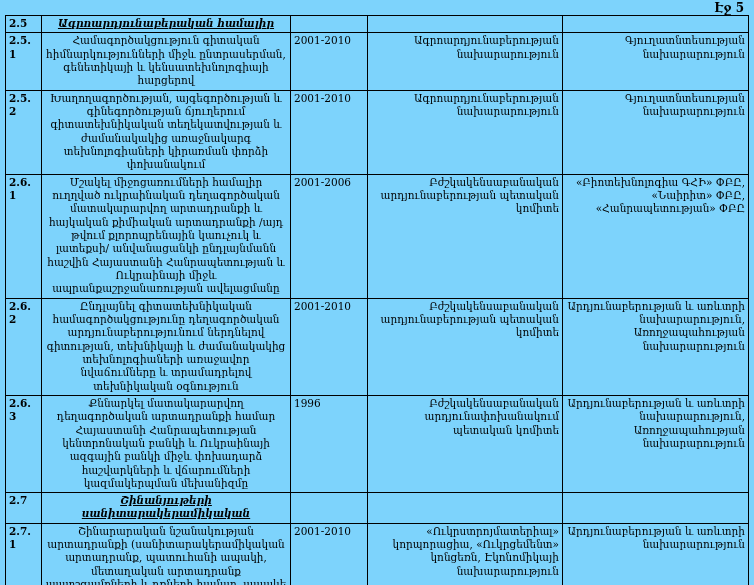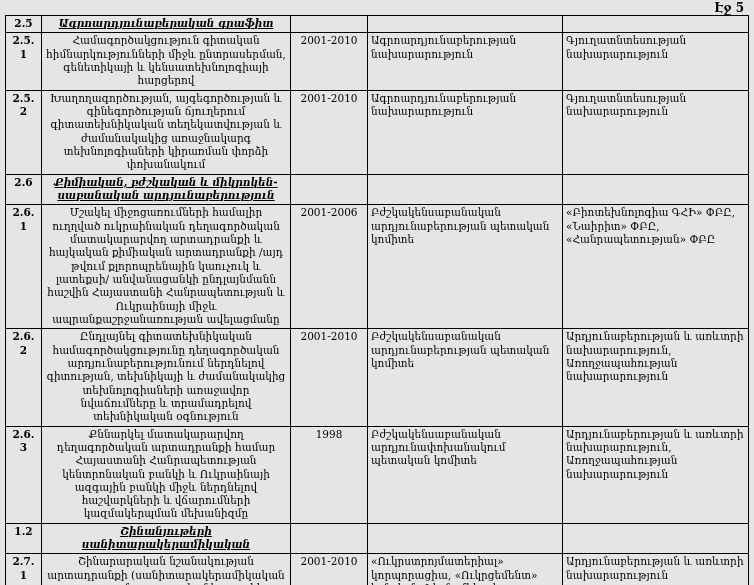--- a/index.html
+++ b/index.html
@@ -5,21 +5,21 @@
   html, body {
     margin: 0;
     padding: 0;
     background: #ffffff;
   }
   .page {
     position: relative;
     width: 754px;
     height: 585px;
     overflow: hidden;
-    background: #e5e5e5;
+    background: #7dd3fc;
     color: #000000;
     font-family: "DejaVu Serif", "DejaVu Sans", serif;
   }
   .page-label {
     text-align: right;
     font-weight: bold;
     font-size: 12px;
     padding: 1px 10px 1px 0;
     height: 15px;
     box-sizing: border-box;
@@ -34,57 +34,57 @@
     border: 1px solid #000000;
     vertical-align: top;
     font-size: 10.5px;
     line-height: 1.27;
     padding: 1px 3px 2px 3px;
     box-sizing: border-box;
     word-wrap: break-word;
   }
   td.num {
     font-weight: bold;
-    text-align: center;
+    text-align: left;
     padding-left: 4px;
   }
   td.desc {
     text-align: center;
   }
   td.desc.section-title {
     font-weight: bold;
     font-style: italic;
     text-decoration: underline;
   }
   td.years {
-    text-align: center;
+    text-align: left;
   }
   td.org {
-    text-align: left;
+    text-align: right;
   }
 </style>
 </head>
 <body>
 
 <div class="page">
   <div class="page-label">Էջ 5</div>
 
   <table class="plan">
     <colgroup>
       <col style="width:36px">
       <col style="width:249px">
       <col style="width:77px">
       <col style="width:195px">
       <col style="width:186px">
     </colgroup>
     <tbody>
 
       <tr>
         <td class="num">2.5</td>
-        <td class="desc section-title">Ագրոարդյունաբերական գրաֆիտ</td>
+        <td class="desc section-title">Ագրոարդյունաբերական համալիր</td>
         <td class="years"></td>
         <td class="org"></td>
         <td class="org"></td>
       </tr>
 
       <tr>
         <td class="num">2.5.1</td>
         <td class="desc">Համագործակցություն գիտական հիմնարկությունների միջև ընտրասերման, գենետիկայի և կենսատեխնոլոգիայի հարցերով</td>
         <td class="years">2001-2010</td>
         <td class="org">Ագրոարդյունաբերության նախարարություն</td>
@@ -92,54 +92,47 @@
       </tr>
 
       <tr>
         <td class="num">2.5.2</td>
         <td class="desc">Խաղողագործության, այգեգործության և գինեգործության ճյուղերում գիտատեխնիկական տեղեկատվության և ժամանակակից առաջնակարգ տեխնոլոգիաների կիրառման փորձի փոխանակում</td>
         <td class="years">2001-2010</td>
         <td class="org">Ագրոարդյունաբերության նախարարություն</td>
         <td class="org">Գյուղատնտեսության նախարարություն</td>
       </tr>
 
-      <tr>
-        <td class="num">2.6</td>
-        <td class="desc section-title">Քիմիական, բժշկական և միկրոկեն­սաբանական արդյունաբերություն</td>
-        <td class="years"></td>
-        <td class="org"></td>
-        <td class="org"></td>
-      </tr>
 
       <tr>
         <td class="num">2.6.1</td>
         <td class="desc">Մշակել միջոցառումների համալիր ուղղված ուկրաինական դեղագործական մատակարարվող արտադրանքի և հայկական քիմիական արտադրանքի /այդ թվում քլորոպրենային կաուչուկ և լատեքսի/ անվանացանկի ընդլայնմանն հաշվին Հայաստանի Հանրապետության և Ուկրաինայի միջև ապրանքաշրջանառության ավելացմանը</td>
         <td class="years">2001-2006</td>
         <td class="org">Բժշկակենսաբանական արդյունաբերության պետական կոմիտե</td>
         <td class="org">«Բիոտեխնոլոգիա ԳՀԻ» ՓԲԸ, «Նաիրիտ» ՓԲԸ, «Հանրապետության» ՓԲԸ</td>
       </tr>
 
       <tr>
         <td class="num">2.6.2</td>
         <td class="desc">Ընդլայնել գիտատեխնիկական համագործակցությունը դեղագործական արդյունաբերությունում ներդնելով գիտության, տեխնիկայի և ժամանակակից տեխնոլոգիաների առաջավոր նվաճումները և տրամադրելով տեխնիկական օգնություն</td>
         <td class="years">2001-2010</td>
         <td class="org">Բժշկակենսաբանական արդյունաբերության պետական կոմիտե</td>
         <td class="org">Արդյունաբերության և առևտրի նախարարություն, Առողջապահության նախարարություն</td>
       </tr>
 
       <tr>
         <td class="num">2.6.3</td>
-        <td class="desc">Քննարկել մատակարարվող դեղագործական արտադրանքի համար Հայաստանի Հանրապետության կենտրոնական բանկի և Ուկրաինայի ազգային բանկի միջև ներդնելով հաշվարկների և վճարումների կազմակերպման մեխանիզմը</td>
-        <td class="years">1998</td>
+        <td class="desc">Քննարկել մատակարարվող դեղագործական արտադրանքի համար Հայաստանի Հանրապետության կենտրոնական բանկի և Ուկրաինայի ազգային բանկի միջև փոխադարձ հաշվարկների և վճարումների կազմակերպման մեխանիզմը</td>
+        <td class="years">1996</td>
         <td class="org">Բժշկակենսաբանական արդյունա­փոխանակում պետական կոմիտե</td>
         <td class="org">Արդյունաբերության և առևտրի նախարարություն, Առողջապահության նախարարություն</td>
       </tr>
 
       <tr>
-        <td class="num">1.2</td>
+        <td class="num">2.7</td>
         <td class="desc section-title">Շինանյութերի սանիտարակերամիկական</td>
         <td class="years"></td>
         <td class="org"></td>
         <td class="org"></td>
       </tr>
 
       <tr>
         <td class="num">2.7.1</td>
         <td class="desc">Շինարարական նշանակության արտադրանքի (սանիտարակերամիկական արտադրանք, պատուհանի ապակի, մետաղական արտադրանք պատշգամբների և դռների համար, ապակե բլոկներ, բյուրեղապակյա և ապակյա տարաներ, ցեմենտ, տանիքածածկի նյութեր, երեսապատման քարեր, կավիճ, գրաֆիտ և այլն) արտահանման մեծացում</td>
         <td class="years">2001-2010</td>

